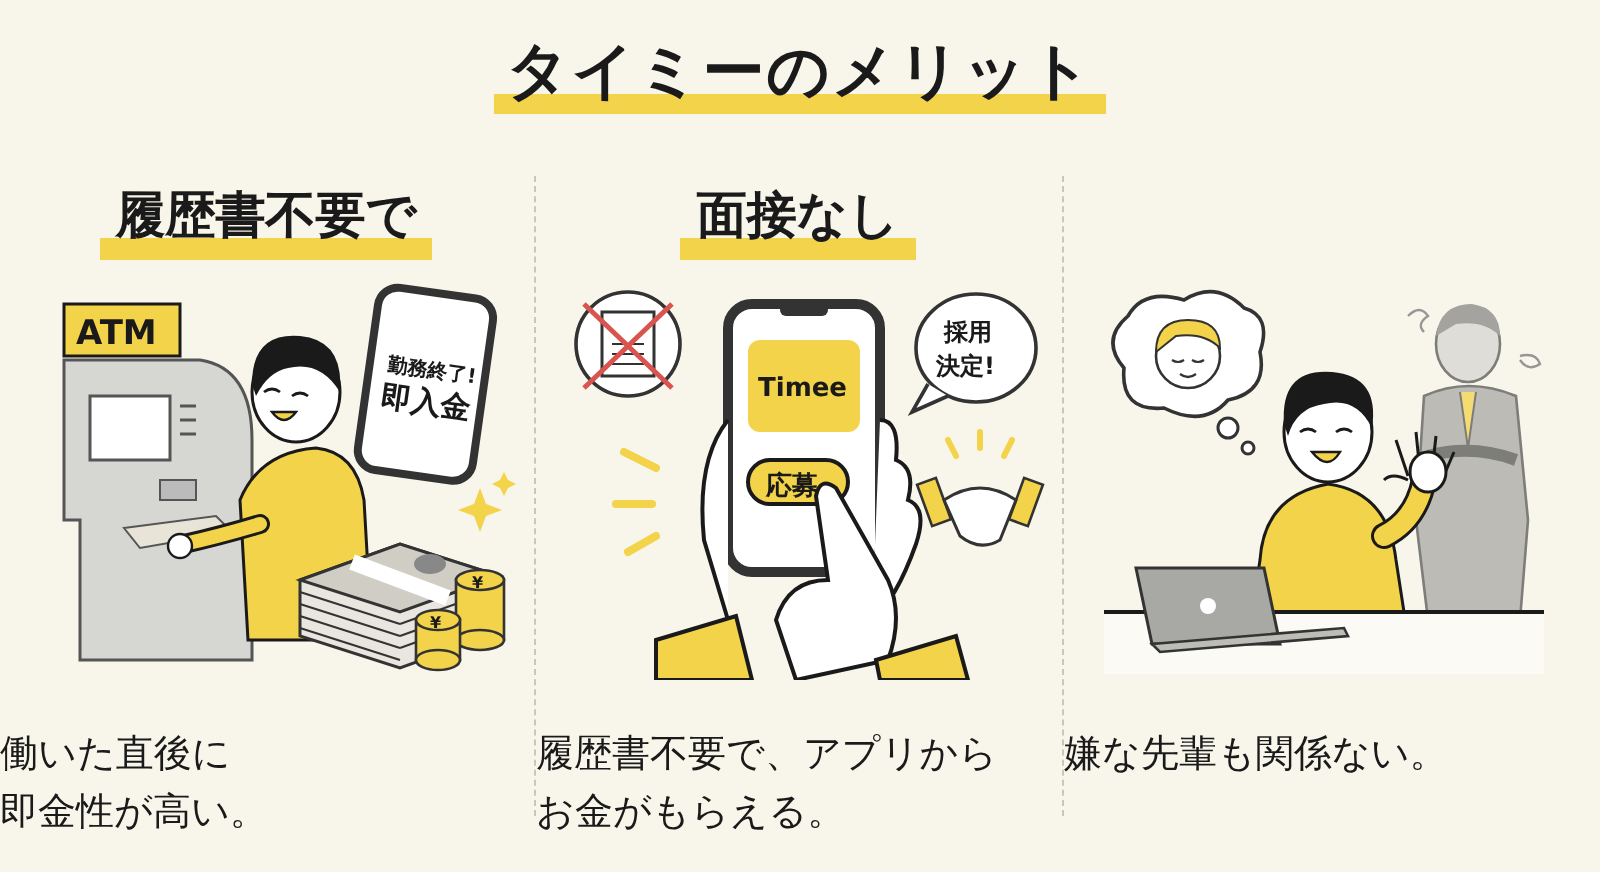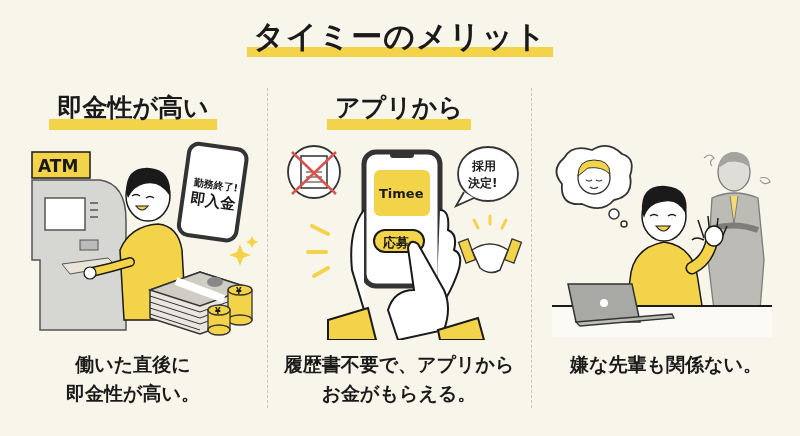--- a/index.html
+++ b/index.html
@@ -42,43 +42,43 @@
   .heading {
     display: inline-block; position: relative;
     font-size: 25px; font-weight: bold; line-height: 40px;
     padding: 0 8px;
   }
   .heading .hl-bar { height: 11px; bottom: -2px; }
   .illus {
     position: absolute; top: 52px; left: 0; width: 100%; height: 200px;
   }
   .desc {
-    position: absolute; top: 262px; left: 0; width: 100%;
-    text-align: center; font-size: 19px; font-weight: bold; line-height: 29px;
+    position: absolute; top: 275px; left: 0; width: 100%;
+    font-size: 19px; font-weight: normal; line-height: 29px;
   }
   svg text { font-family: "DejaVu Sans", "Liberation Sans", sans-serif; font-weight: bold; }
 </style>
 </head>
 <body>
 
 <div class="title-wrap">
   <div class="title">
     <span class="hl-bar"></span>
     <span class="hl">タイミーのメリット</span>
   </div>
 </div>
 
 <div class="divider d1"></div>
 <div class="divider d2"></div>
 
 <div class="col col1">
   <div class="heading-wrap">
     <div class="heading">
       <span class="hl-bar"></span>
-      <span class="hl">即金性が高い</span>
+      <span class="hl">履歴書不要で</span>
     </div>
   </div>
   <div class="illus">
     <svg width="266" height="200" viewBox="0 0 266 200">
 
       <g>
         <rect x="32" y="12" width="58" height="26" fill="#f3d34a" stroke="#1a1a1a" stroke-width="1.5"></rect>
         <text x="38" y="32" font-size="17" fill="#1a1a1a">ATM</text>
         <path d="M32 40 L100 40 Q126 44 126 80 L126 190 L40 190 L40 120 L32 120 Z" fill="#d6d6d2" stroke="#555" stroke-width="1.5"></path>
         <rect x="45" y="58" width="40" height="32" fill="#fff" stroke="#555" stroke-width="1.5"></rect>
@@ -141,21 +141,21 @@
   <div class="desc">
     <div>働いた直後に</div>
     <div>即金性が高い。</div>
   </div>
 </div>
 
 <div class="col col2">
   <div class="heading-wrap">
     <div class="heading">
       <span class="hl-bar"></span>
-      <span class="hl">アプリから</span>
+      <span class="hl">面接なし</span>
     </div>
   </div>
   <div class="illus">
     <svg width="262" height="200" viewBox="0 0 262 200">
 
       <g>
         <circle cx="46" cy="32" r="26" fill="#fff" stroke="#333" stroke-width="1.8"></circle>
         <rect x="33" y="16" width="26" height="32" fill="#fff" stroke="#333" stroke-width="1.5"></rect>
         <line x1="38" y1="32" x2="54" y2="32" stroke="#333"></line>
         <line x1="38" y1="37" x2="54" y2="37" stroke="#333"></line>

